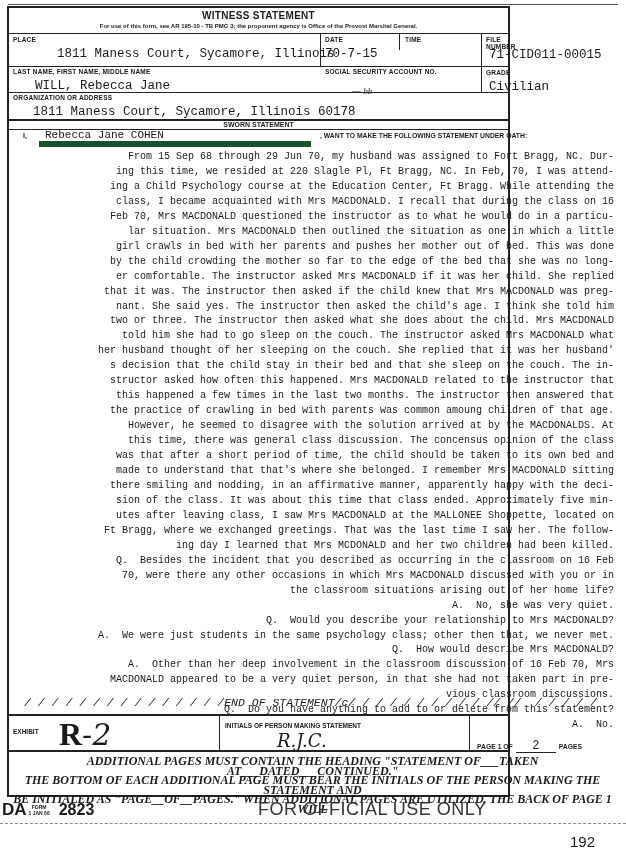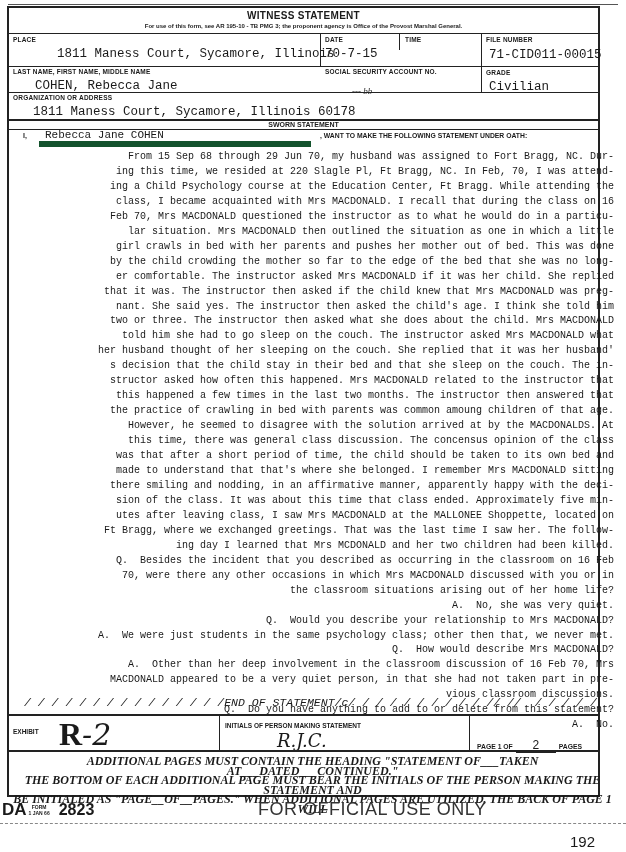--- a/index.html
+++ b/index.html
@@ -1,17 +1,17 @@
 <!DOCTYPE html>
 <html><head>
 <meta charset="utf-8">
 <style>
   html, body { margin: 0; padding: 0; background: #ffffff; }
   body { width: 626px; height: 852px; position: relative; overflow: hidden; color: #1a1a1a; }
-  .form { position: absolute; left: 7px; top: 6px; width: 593px; height: 791px; border: 2px solid #222; box-sizing: border-box; }
+  .form { position: absolute; left: 7px; top: 6px; width: 503px; height: 791px; border: 2px solid #222; box-sizing: border-box; }
   .hdr-title { position: absolute; left: 0; top: 2px; width: 100%; text-align: center; font-family: "Liberation Sans", sans-serif; font-weight: bold; font-size: 10px; letter-spacing: 0.3px; }
   .hdr-sub { position: absolute; left: 0; top: 15px; width: 100%; text-align: center; font-family: "Liberation Sans", sans-serif; font-weight: bold; font-size: 6px; }
   .hline { position: absolute; left: 0; width: 100%; height: 0; border-top: 1.5px solid #222; }
   .vline { position: absolute; width: 0; border-left: 1.5px solid #222; }
   .lbl { position: absolute; font-family: "Liberation Sans", sans-serif; font-weight: bold; font-size: 6.5px; letter-spacing: 0.2px; }
   .val { position: absolute; font-family: "Liberation Mono", monospace; font-size: 12.5px; white-space: nowrap; }
   .sworn { position: absolute; left: 0; top: 113px; width: 100%; text-align: center; font-family: "Liberation Sans", sans-serif; font-weight: bold; font-size: 7px; }
   .oath-line { position: absolute; top: 124px; left: 14px; font-family: "Liberation Sans", sans-serif; font-size: 7px; font-weight: bold; }
   .oath-name { position: absolute; top: 121px; left: 30px; width: 272px; border-bottom: 6px solid #14532d; font-family: "Liberation Mono", monospace; font-size: 11px; padding-left: 6px; box-sizing: border-box; }
   .oath-text { position: absolute; top: 124px; left: 311px; font-family: "Liberation Sans", sans-serif; font-weight: bold; font-size: 6.8px; white-space: nowrap; }
@@ -52,21 +52,21 @@
   <div class="val" style="left:316px; top:39px">70-7-15</div>
   <div class="vline" style="left:390px; top:25px; height:17px"></div>
   <div class="lbl" style="left:396px; top:28px">TIME</div>
   <div class="vline" style="left:472px; top:25px; height:60px"></div>
   <div class="lbl" style="left:477px; top:28px">FILE NUMBER</div>
   <div class="val" style="left:480px; top:40px">71-CID011-00015</div>
 
   <div class="hline" style="top:58px"></div>
 
   <div class="lbl" style="left:4px; top:60px">LAST NAME, FIRST NAME, MIDDLE NAME</div>
-  <div class="val" style="left:26px; top:71px">COHEN, Rebecca Jane</div>
+  <div class="val" style="left:26px; top:71px">WILL, Rebecca Jane</div>
   <div class="lbl" style="left:316px; top:60px">SOCIAL SECURITY ACCOUNT NO.</div>
   <div class="ssn-mark">--- bb</div>
   <div class="lbl" style="left:477px; top:61px">GRADE</div>
   <div class="val" style="left:480px; top:72px">Civilian</div>
 
   <div class="hline" style="top:84px"></div>
 
   <div class="lbl" style="left:4px; top:86px">ORGANIZATION OR ADDRESS</div>
   <div class="val" style="left:24px; top:97px">1811 Maness Court, Sycamore, Illinois  60178</div>
 

